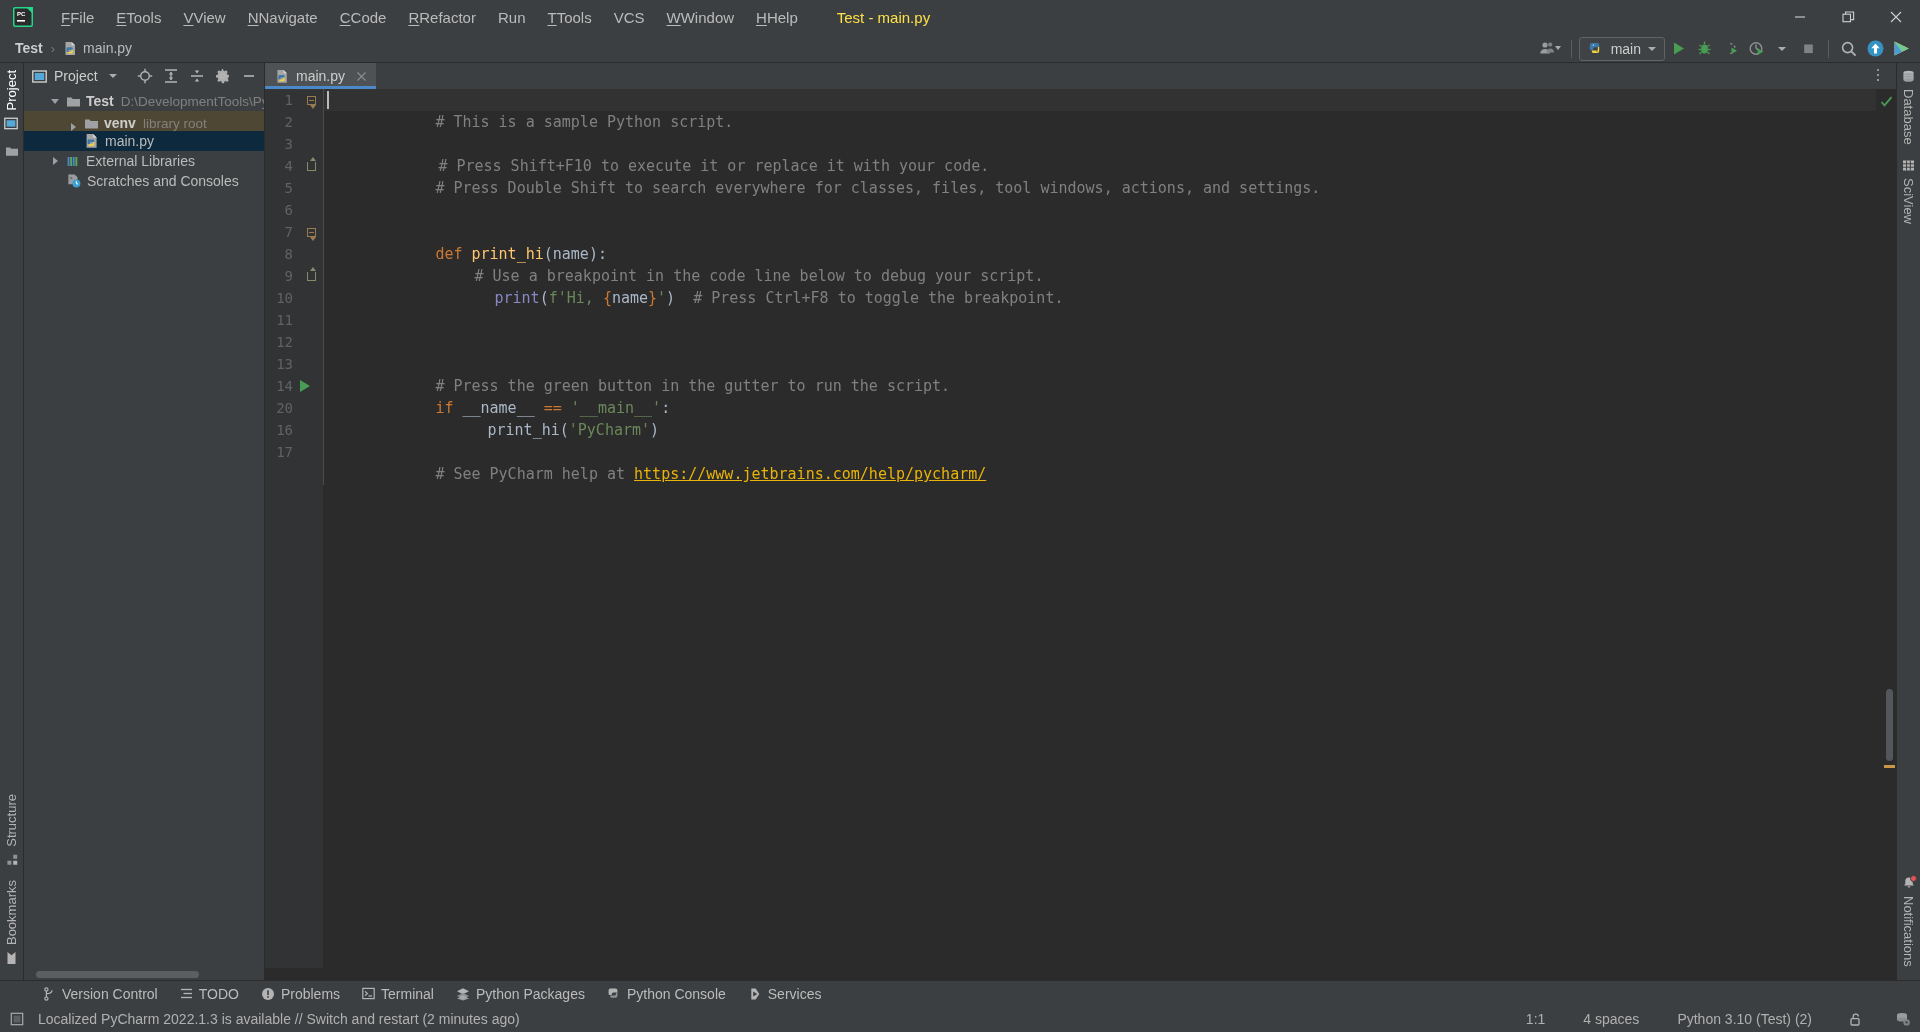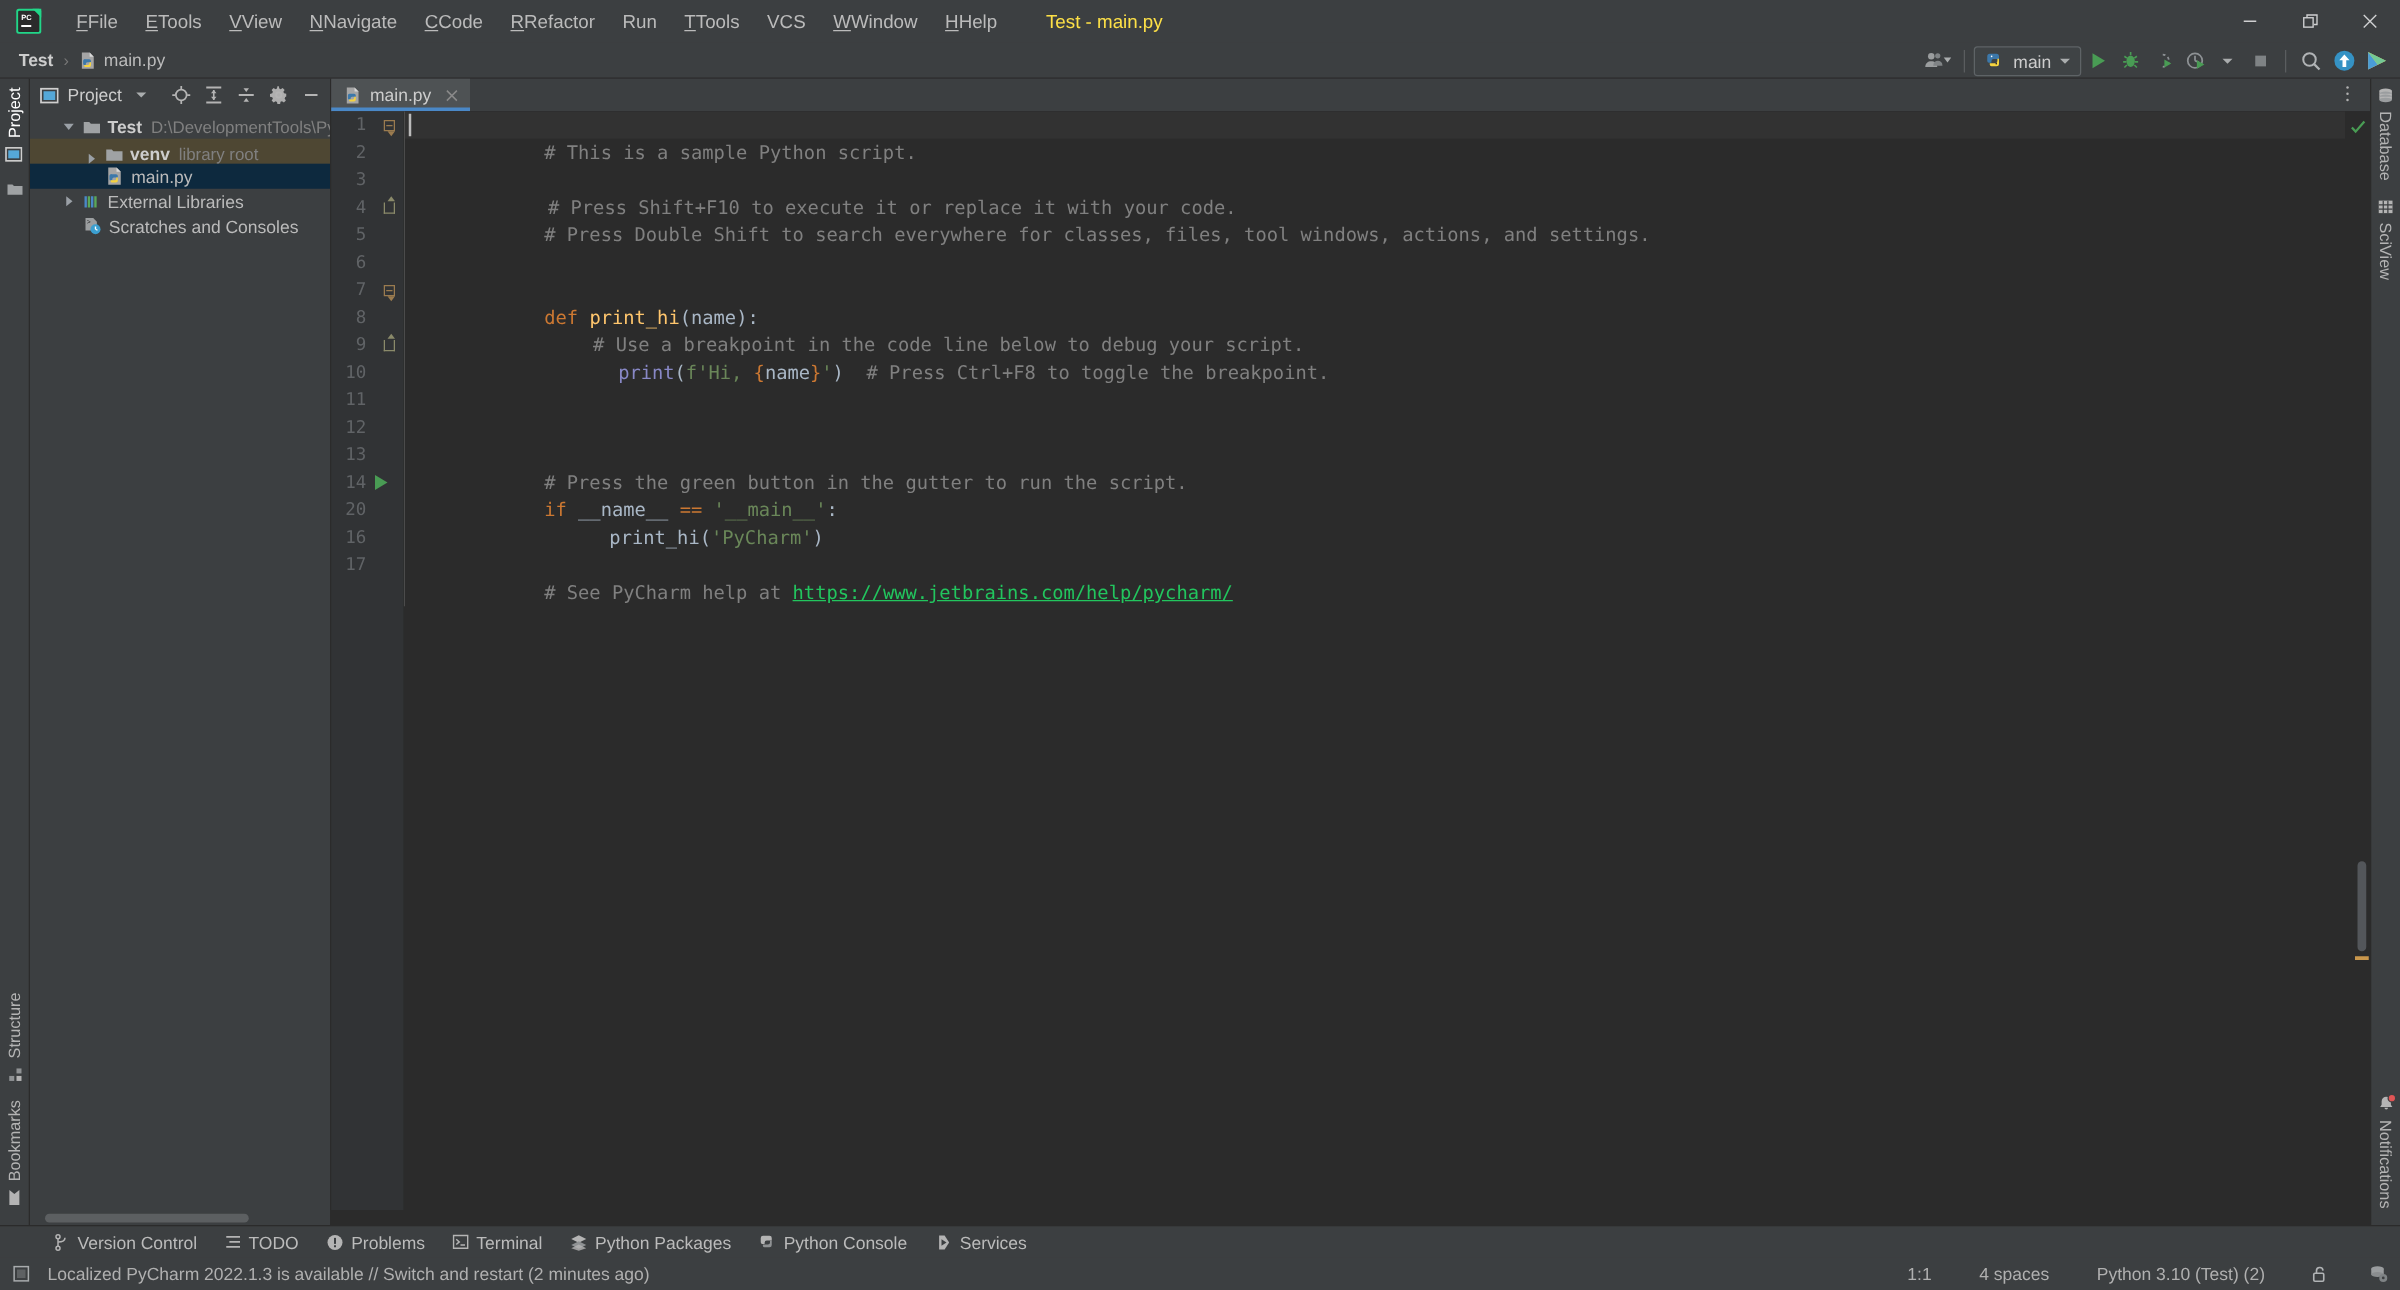--- a/index.html
+++ b/index.html
@@ -166,21 +166,21 @@
     color: #a9b7c6;
   }
   .caret-line { position: absolute; left: 0; right: 0; height: 22px; background: #323232; }
   .caret-bar { position: absolute; width: 2px; height: 18px; background: #bbbbbb; top: 2px; }
   .t-cmt { color: #808080; }
   .t-kw { color: #cc7832; font-weight: normal; }
   .t-fn { color: #ffc66d; }
   .t-bi { color: #8888c6; margin-left: 20px; }
   .t-str { color: #6a8759; }
   .t-brace { color: #cc7832; }
-  .t-link { color: #22c55e; text-decoration: underline; }
+  .t-link { color: #eab308; text-decoration: underline; }
   .t-plain { color: #a9b7c6; }
 
   .right-gutter {
     width: 20px; flex: 0 0 20px; background: #2b2b2b; position: relative;
   }
   .ok-check { position: absolute; top: 6px; left: 4px; }
   .scroll-thumb-v {
     position: absolute; right: 3px; width: 7px; background: #53565a; border-radius: 4px;
   }
   .mark-orange { position: absolute; right: 1px; width: 11px; height: 3px; background: #c9974c; }

